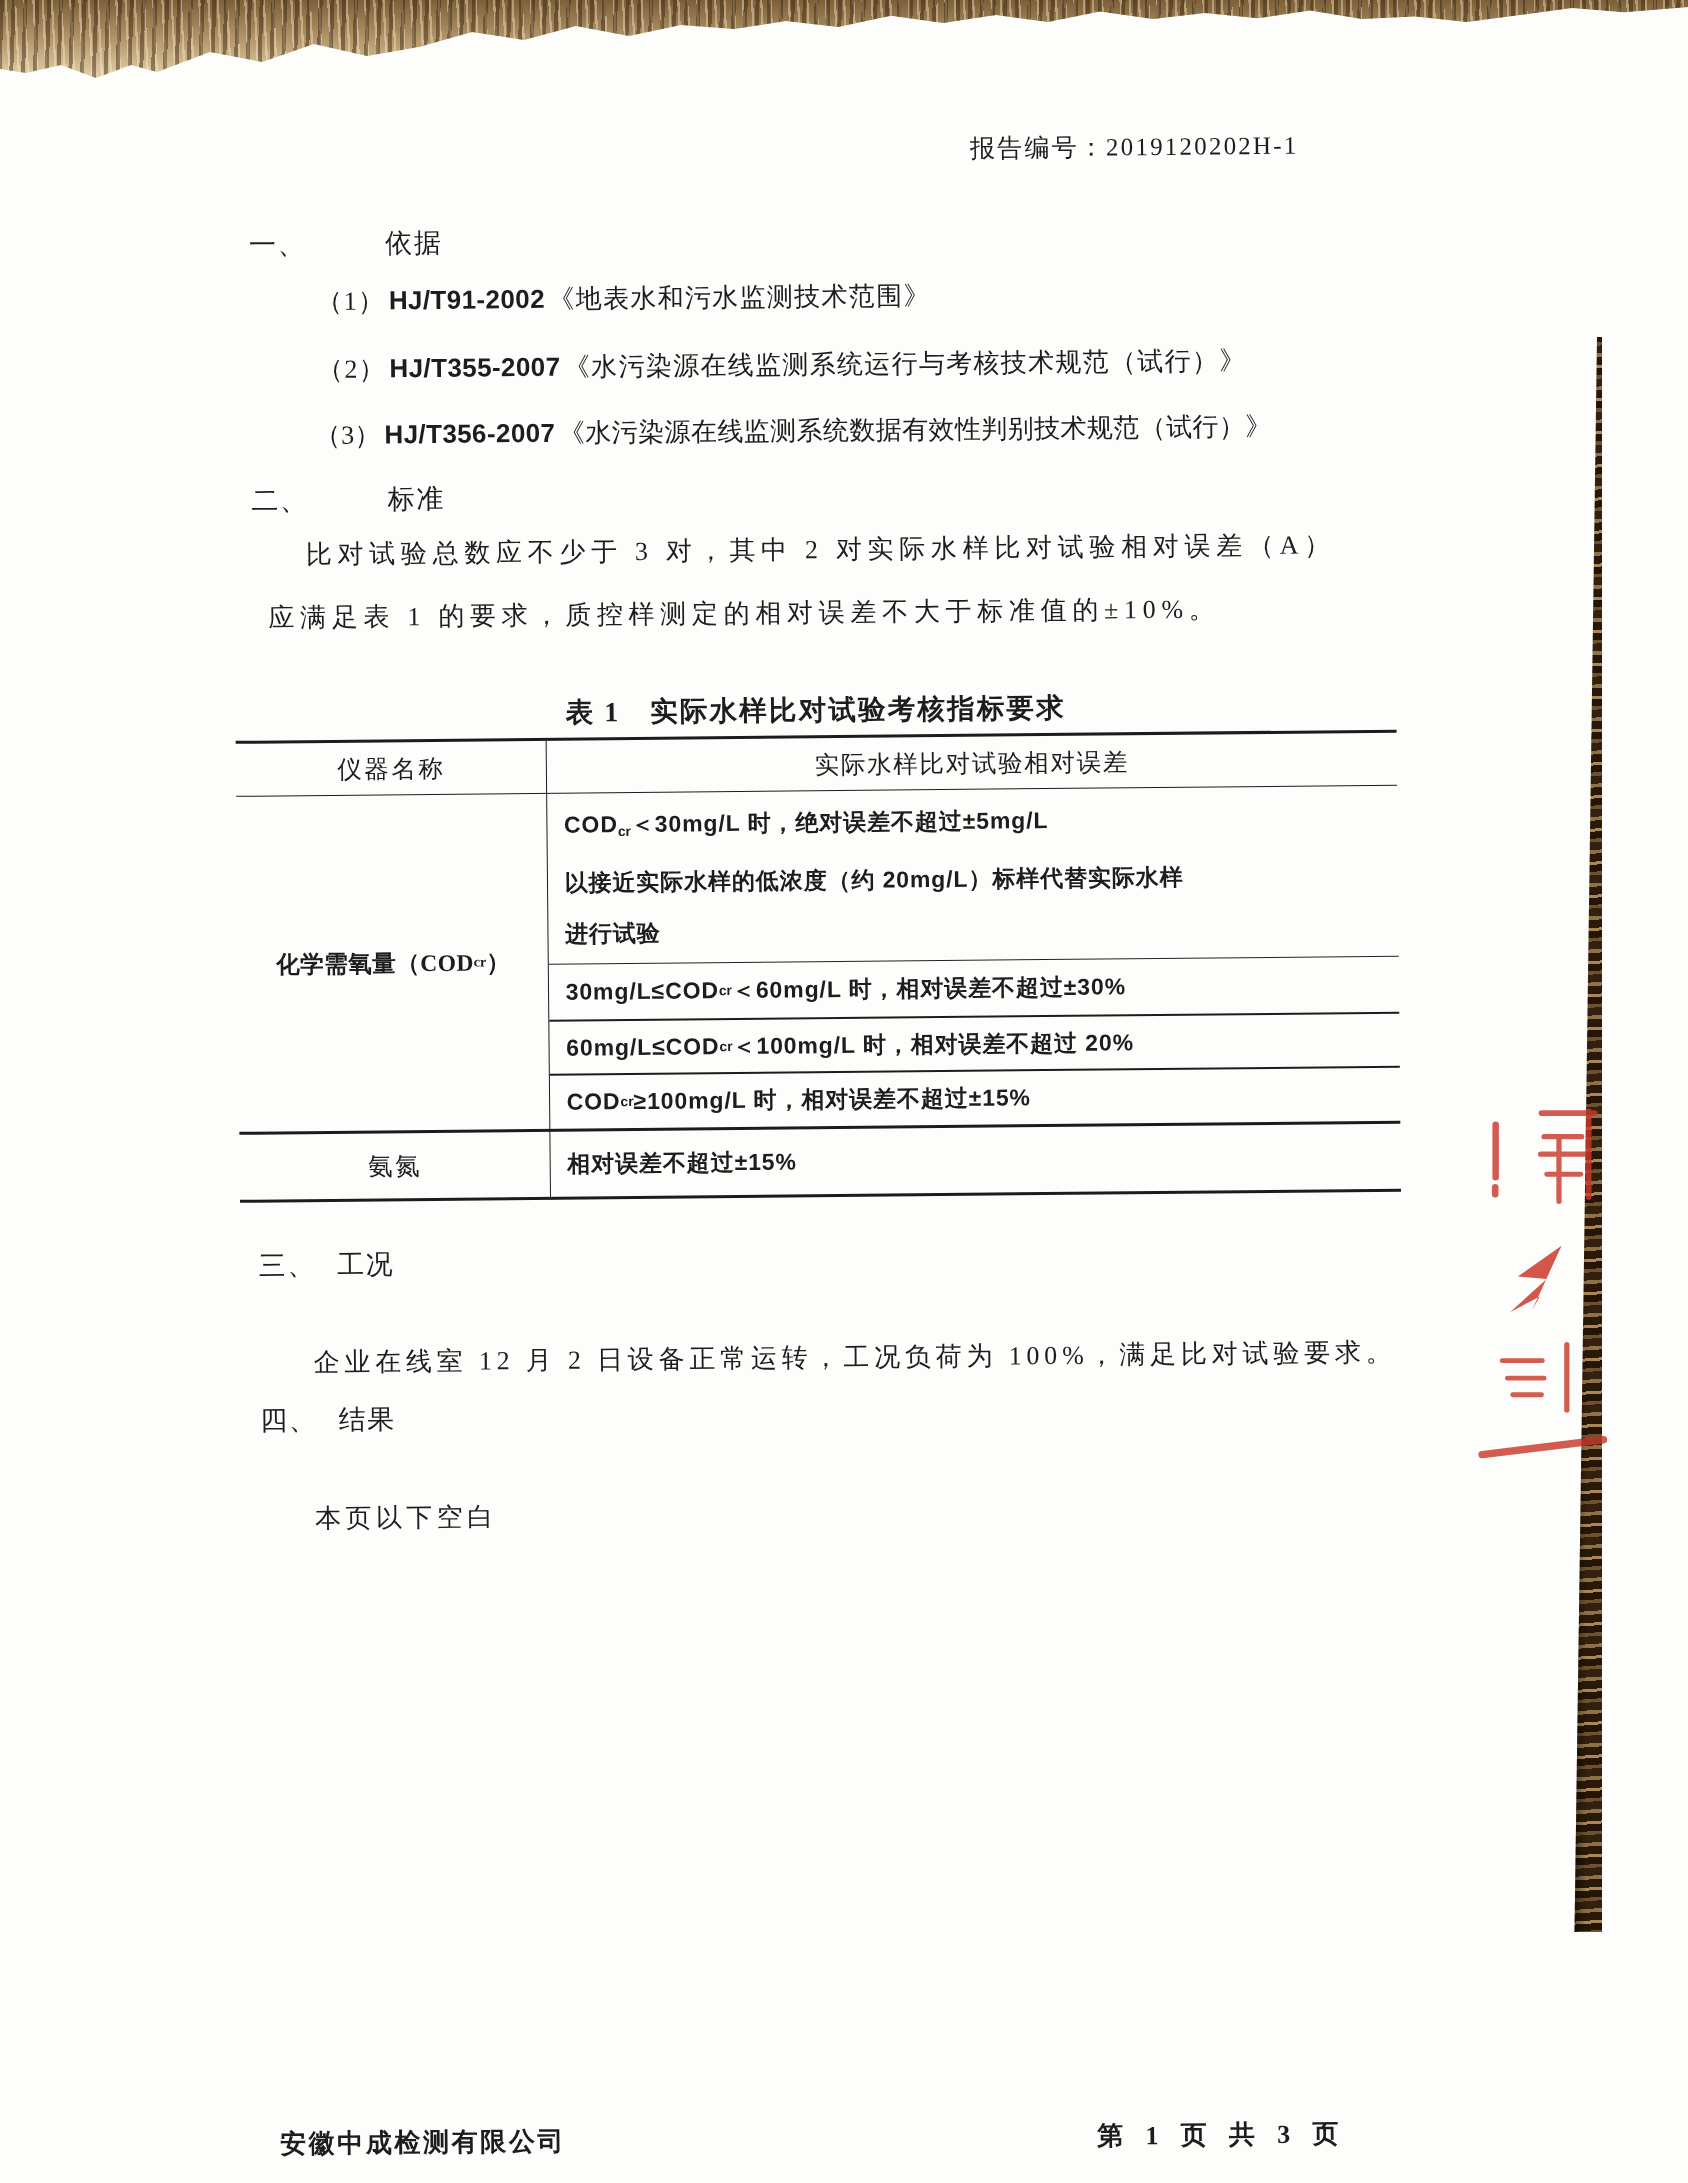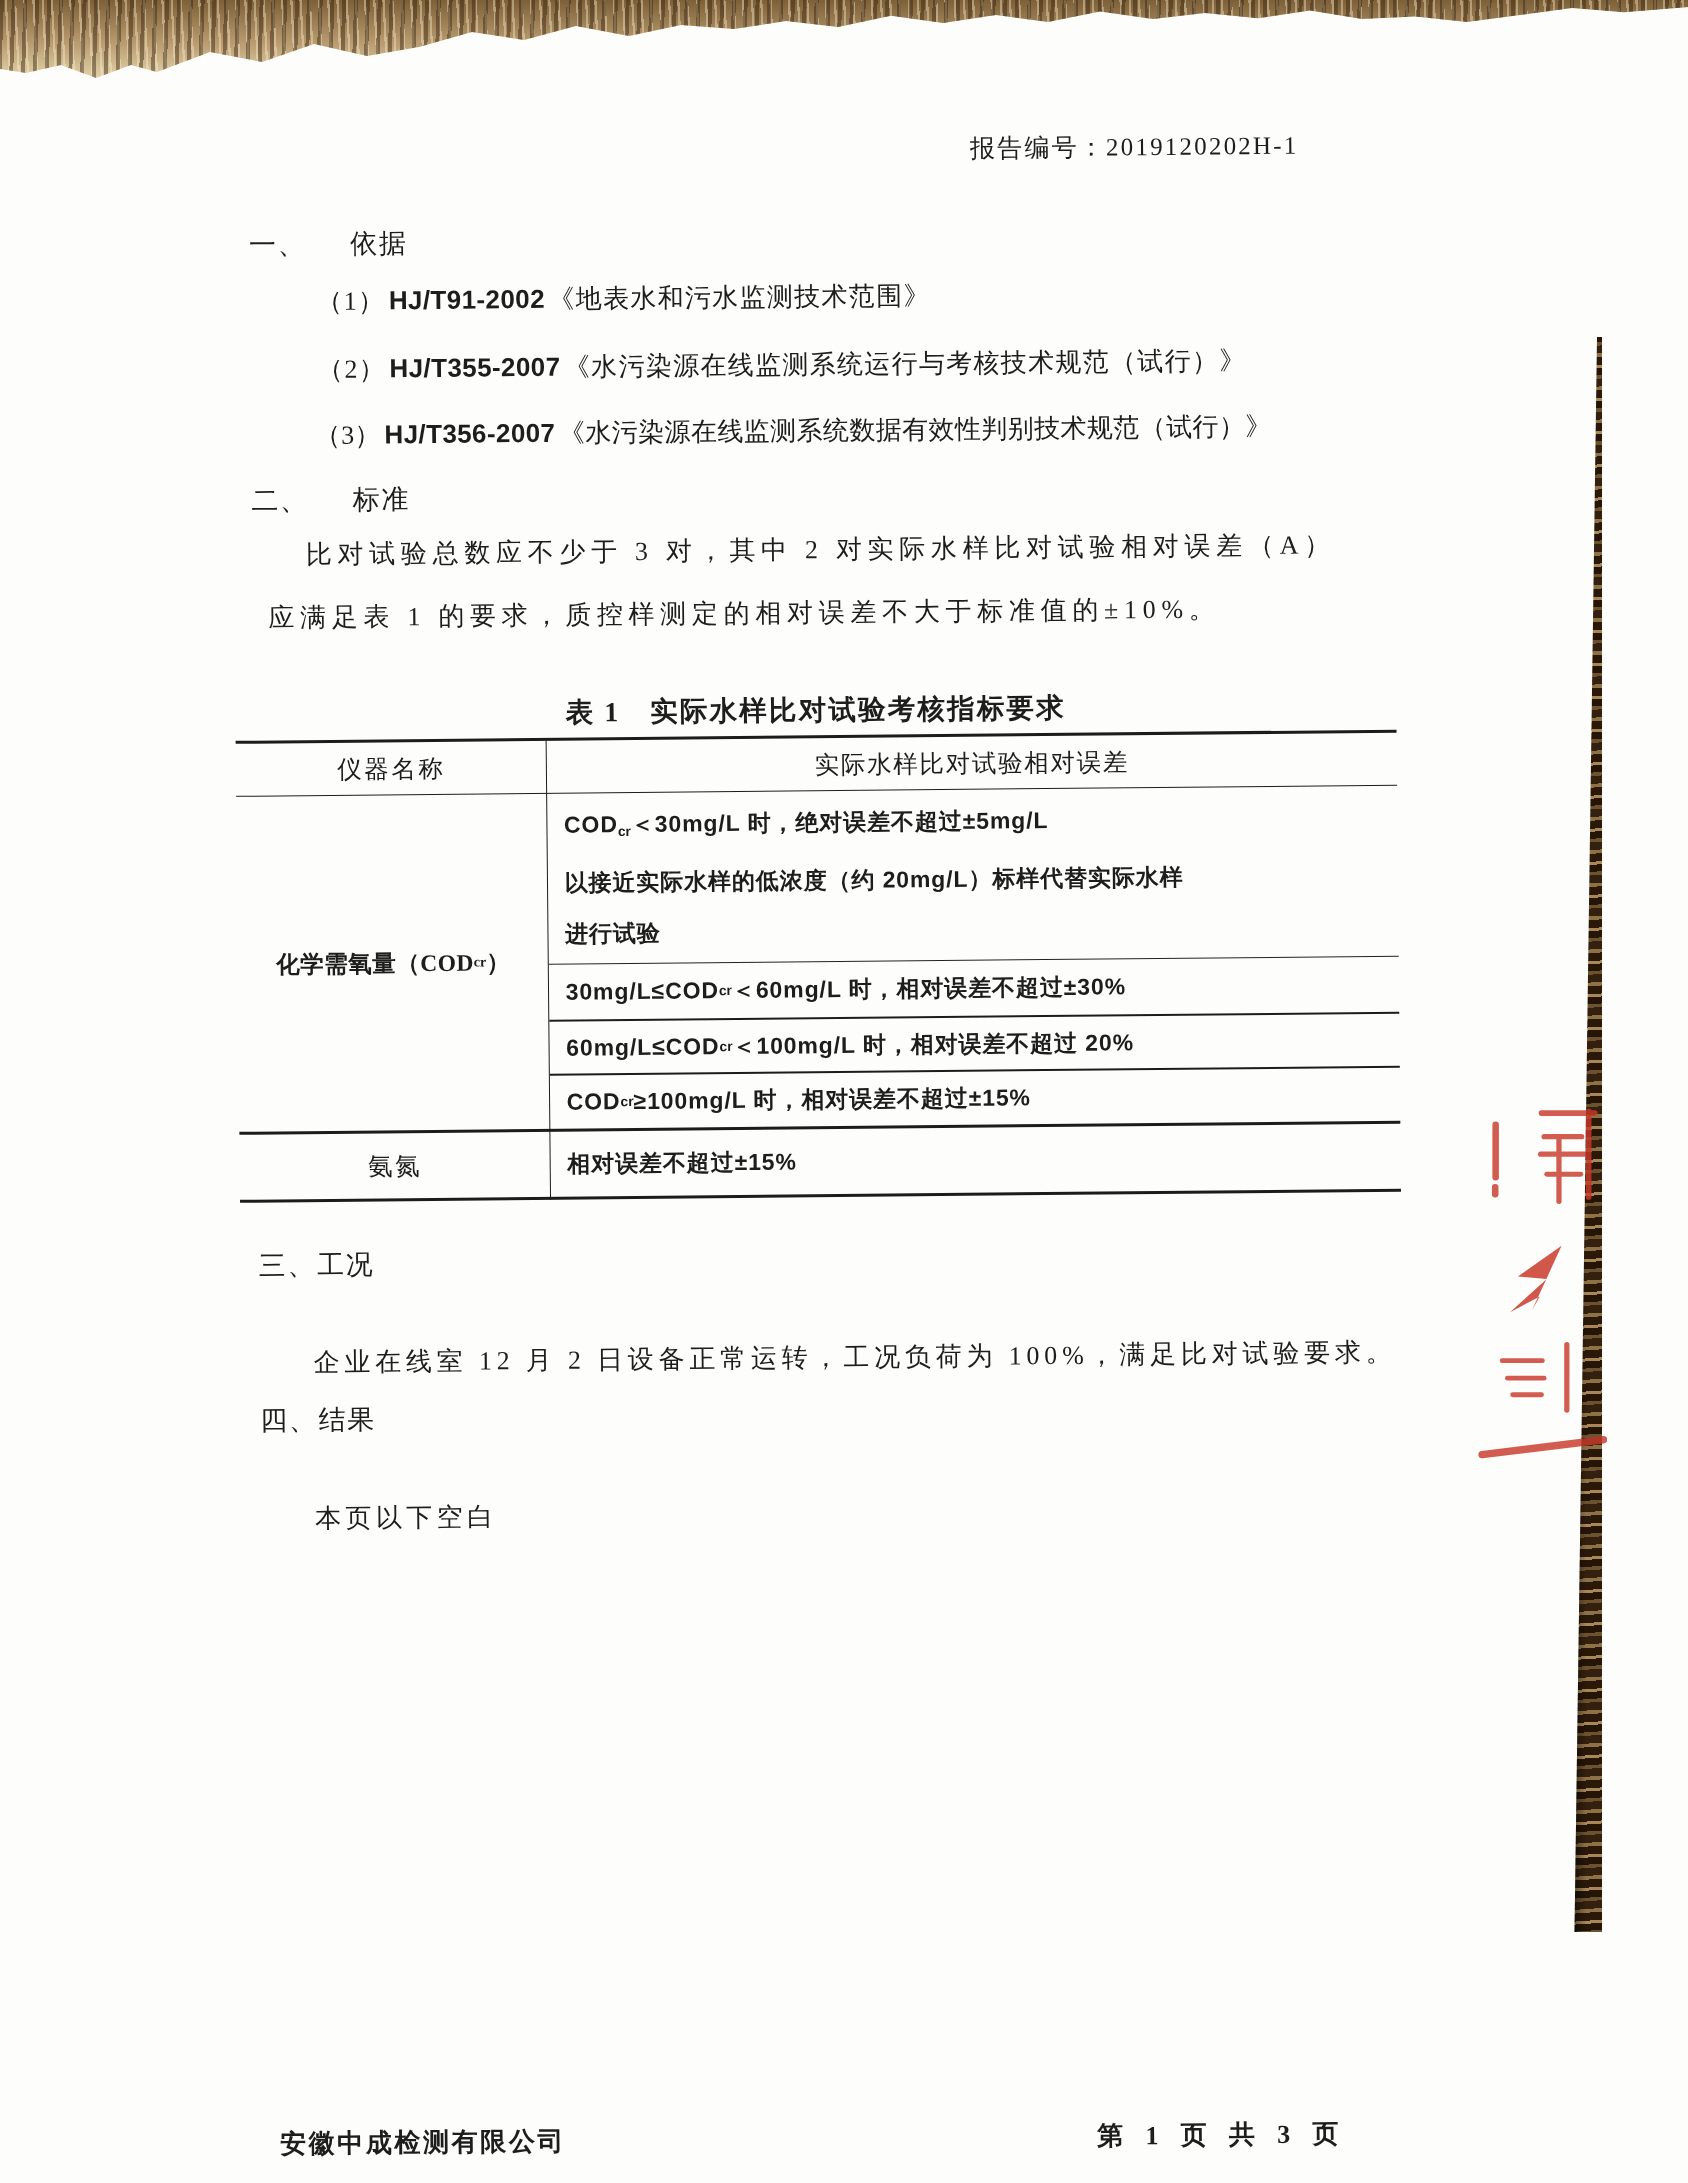--- a/index.html
+++ b/index.html
@@ -30,22 +30,22 @@
       repeating-linear-gradient(176deg,#241507 0 7px,#6d522f 7px 10.5px,#33200e 10.5px 18.3px,#8f7146 18.3px 22px,#2a1909 22px 30px,#a98757 30px 33px);
     clip-path:polygon(26px 0,31px 0,31px 1595px,3.5px 1595px);
   }
   .red-stamp{position:absolute;left:1476px;top:1105px;width:131px;height:376px;overflow:hidden;}
 
   
   .content{position:absolute;left:0;top:0;width:1689px;height:2390px;transform:rotate(-0.55deg);transform-origin:50% 50%;}
 
   .repno{left:980px;top:133px;font-size:25px;letter-spacing:2.2px;}
   .sec{font-size:27px;letter-spacing:1.7px;}
-  .sec .tab{margin-left:44px;text-align:right;}
-  .sec .tab-sm{margin-left:1px;}
+  .sec .tab{margin-left:79px;text-align:right;}
+  .sec .tab-sm{margin-left:21px;}
   .item{font-size:26px;letter-spacing:1.3px;}
   .item .code{font-family:"Liberation Sans","DejaVu Sans",sans-serif;font-weight:bold;letter-spacing:0.4px;padding:0 3.5px;}
   .para{font-size:26px;letter-spacing:5.7px;}
 
   .tbl-title{left:240px;top:692px;width:1161px;text-align:center;font-size:27.5px;font-weight:bold;letter-spacing:2.2px;}
   .tbl{position:absolute;left:240px;top:735px;width:1161px;border-top:3.1px solid #1c1c1c;}
   .vline{position:absolute;left:310px;top:0;bottom:0;width:1.3px;background:#1c1c1c;}
   .trow{display:grid;grid-template-columns:311px 1fr;}
   .th{height:52px;border-bottom:1.7px solid #1c1c1c;}
   .th .cell{display:flex;align-items:center;justify-content:center;font-size:24.5px;letter-spacing:2.6px;}

